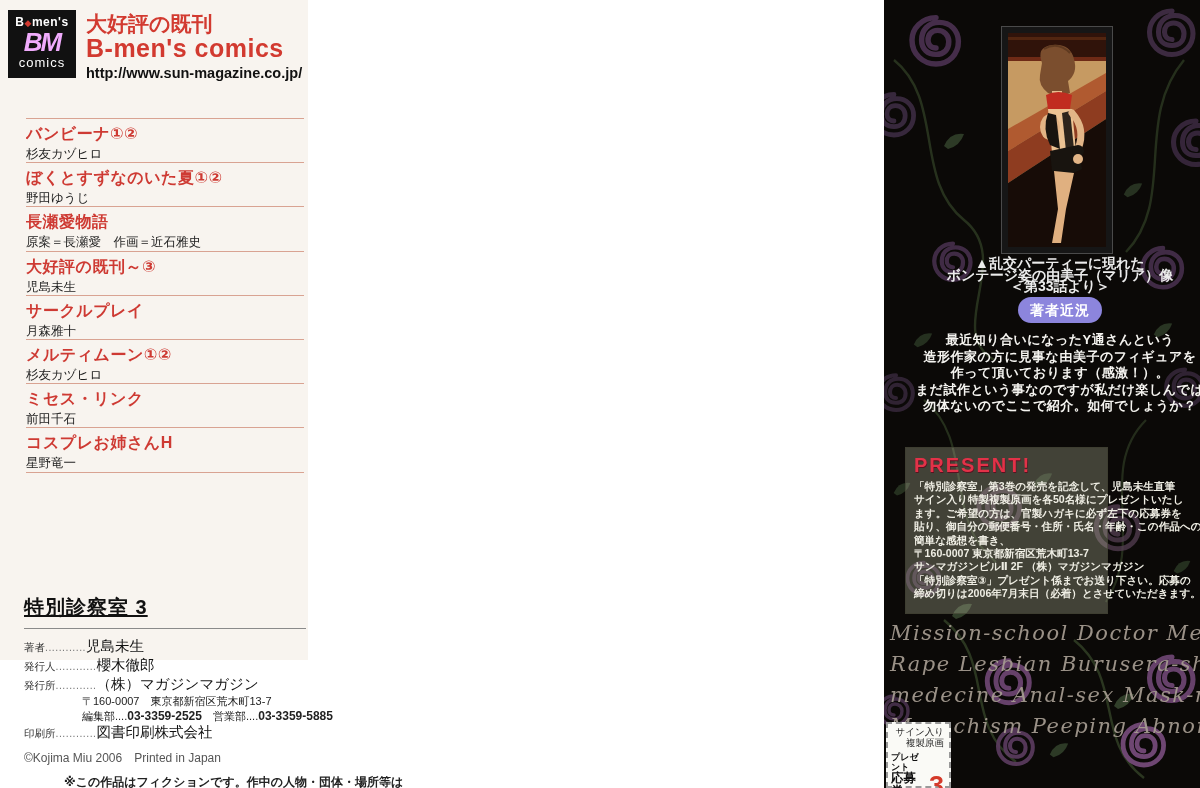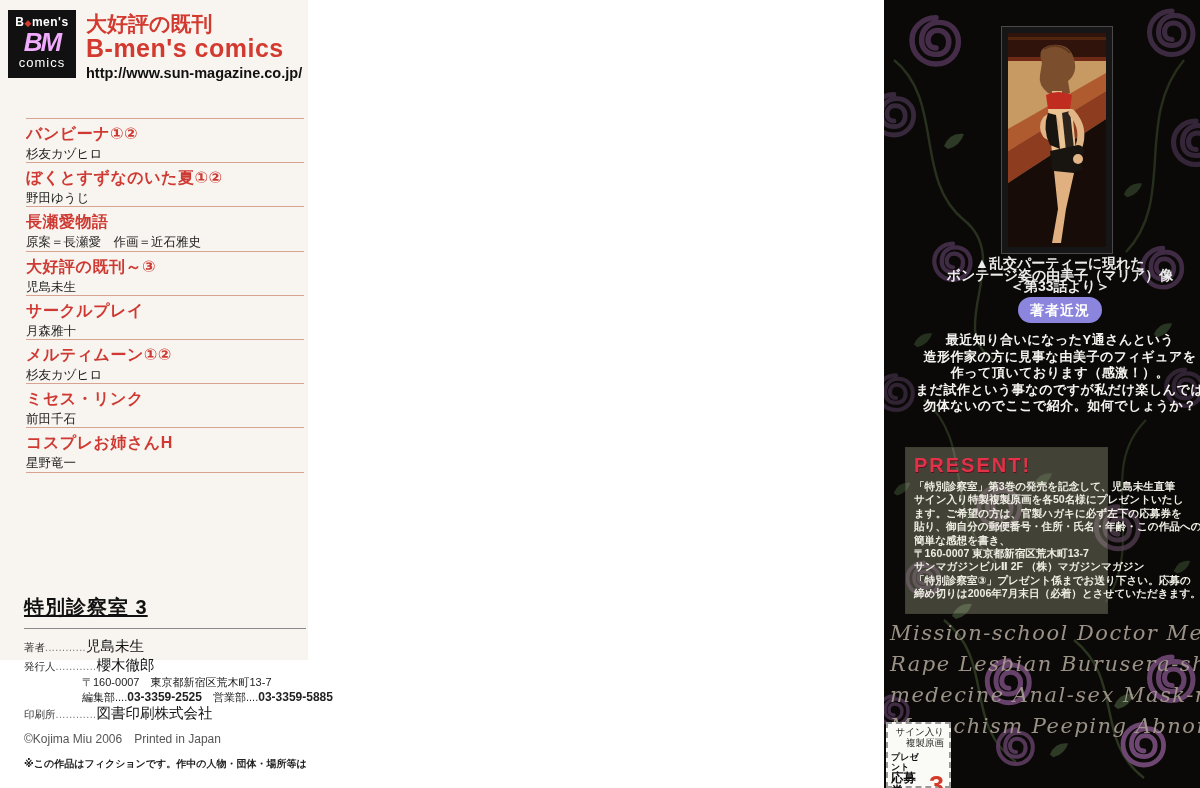--- a/index.html
+++ b/index.html
@@ -34,21 +34,21 @@
   .colophon-title { font-size:20px; font-weight:900; color:#111; letter-spacing:1px;text-decoration:underline; }
   .colophon-rule { border:none; border-top:1.5px solid #8a8a8a; margin:7px 0 8px 0; }
   .colo-row { font-size:14px; color:#111; line-height:18px; white-space:nowrap; }
   .colo-label { font-size:10.5px; color:#333; }
   .colo-label::after { content:"............"; color:#777; letter-spacing:0.5px; }
   .colo-value { font-size:14.5px; color:#111; }
   .colo-indent { padding-left:58px; font-size:11px; color:#222; line-height:14.5px; white-space:nowrap; }
   .colo-phone-num { font-weight:bold; font-size:12px; }
   .copyright { margin-top:8px; font-size:12px; color:#555; }
   .notes { margin-top:9px; }
-  .note-line { font-size:10px; font-weight:bold; color:#222; line-height:13.5px; white-space:nowrap; }
+  .note-line { font-size:12px; font-weight:bold; color:#222; line-height:13.5px; white-space:nowrap;margin-left:40px; }
 
   
   .right-page { position:absolute; left:884px; top:0; width:316px; height:788px; background:#0b0907; overflow:hidden; }
   .rose-svg { position:absolute; left:0; top:0; z-index:0; }
 
   .photo-frame { position:absolute; left:117px; top:26px; width:112px; height:228px; background:#161616;
                  border:1px solid #4a4a4a; padding:6px; z-index:2; }
   .photo-frame svg { display:block; }
 
   .photo-caption { position:absolute; left:36px; top:258px; width:280px; text-align:center; z-index:2;
@@ -136,20 +136,23 @@
     </div>
 
     <div class="colophon">
       <div class="colophon-title">特別診察室 3</div>
       <hr class="colophon-rule">
       <div class="colo-row">
         <span class="colo-label">著者</span><span class="colo-value">児島未生</span>
       </div>
       <div class="colo-row">
         <span class="colo-label">発行人</span><span class="colo-value">櫻木徹郎</span>
+      </div>
+      <div class="colo-row">
+        <span class="colo-label">発行所</span><span class="colo-value">（株）マガジンマガジン</span>
       </div>
       <div class="colo-indent">〒160-0007　東京都新宿区荒木町13-7</div>
       <div class="colo-indent">
         <span>編集部....</span><span class="colo-phone-num">03-3359-2525</span><span>　営業部....</span><span class="colo-phone-num">03-3359-5885</span>
       </div>
       <div class="colo-row">
         <span class="colo-label">印刷所</span><span class="colo-value">図書印刷株式会社</span>
       </div>
       <div class="copyright">©Kojima Miu 2006　Printed in Japan</div>
       <div class="notes">

